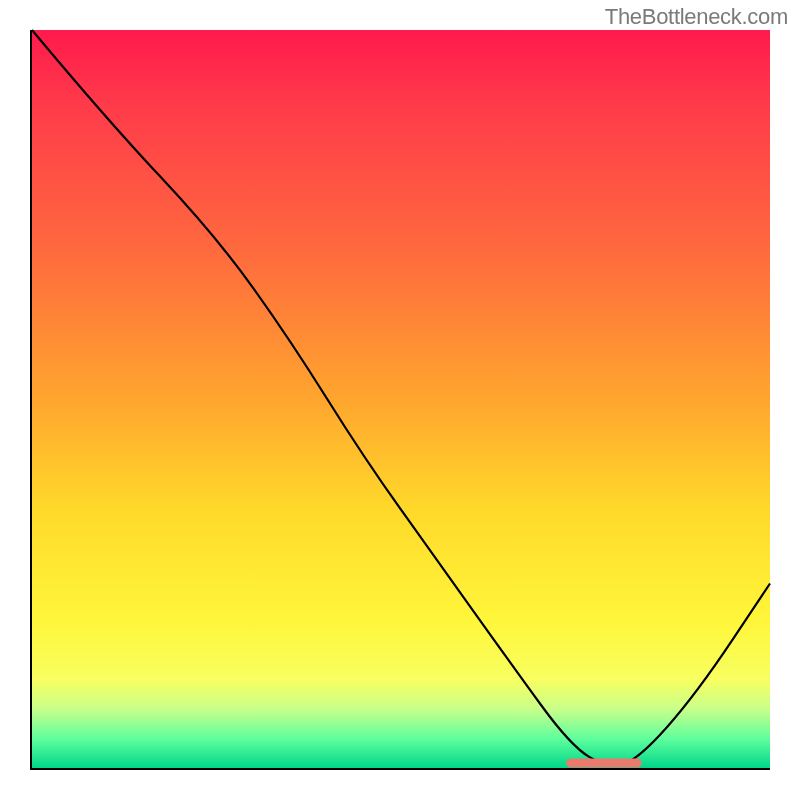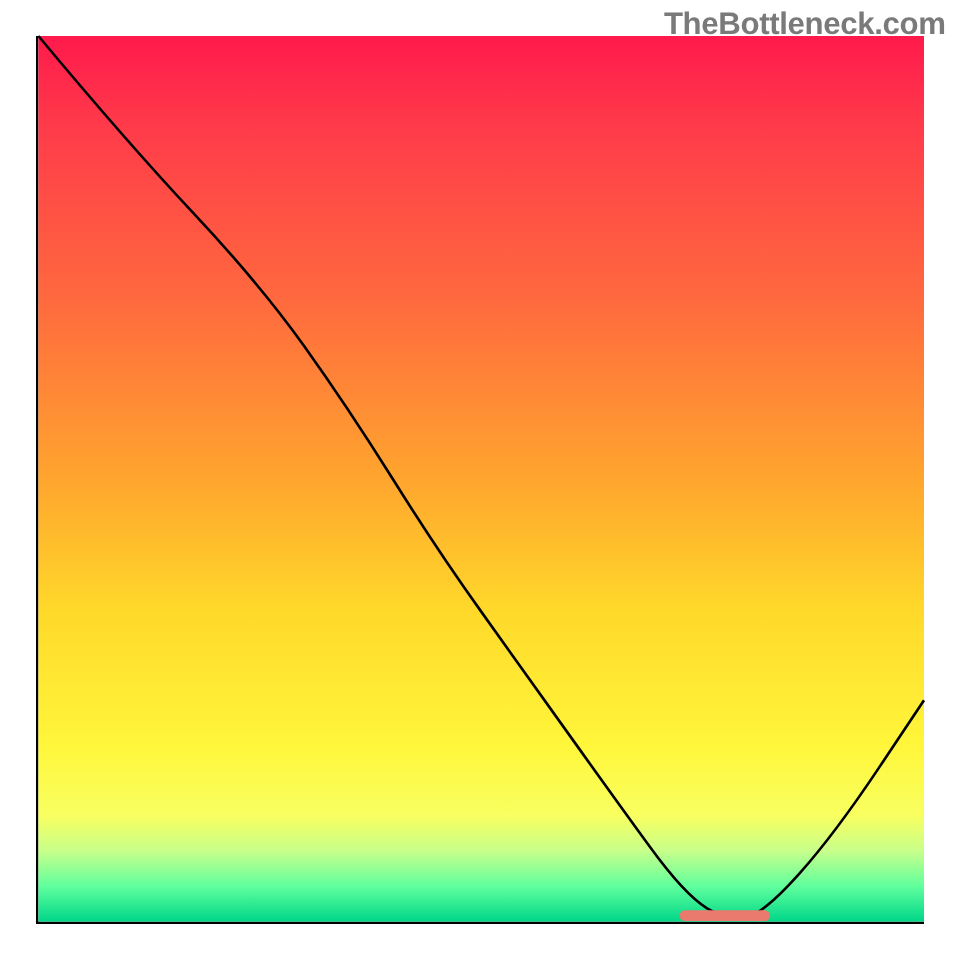--- a/index.html
+++ b/index.html
@@ -8,22 +8,22 @@
     height: 800px;
     background: #ffffff;
     font-family: Arial, sans-serif;
     position: relative;
     overflow: hidden;
   }
   .watermark {
     position: absolute;
     top: 4px;
     right: 12px;
-    font-size: 26px;
-    font-weight: 700;
+    font-size: 22px;
+    font-weight: 400;
     color: #7a7a7a;
     letter-spacing: -0.3px;
   }
   .chart-area {
     position: absolute;
     top: 30px;
     left: 30px;
     width: 740px;
     height: 740px;
     border-left: 2px solid #000;

